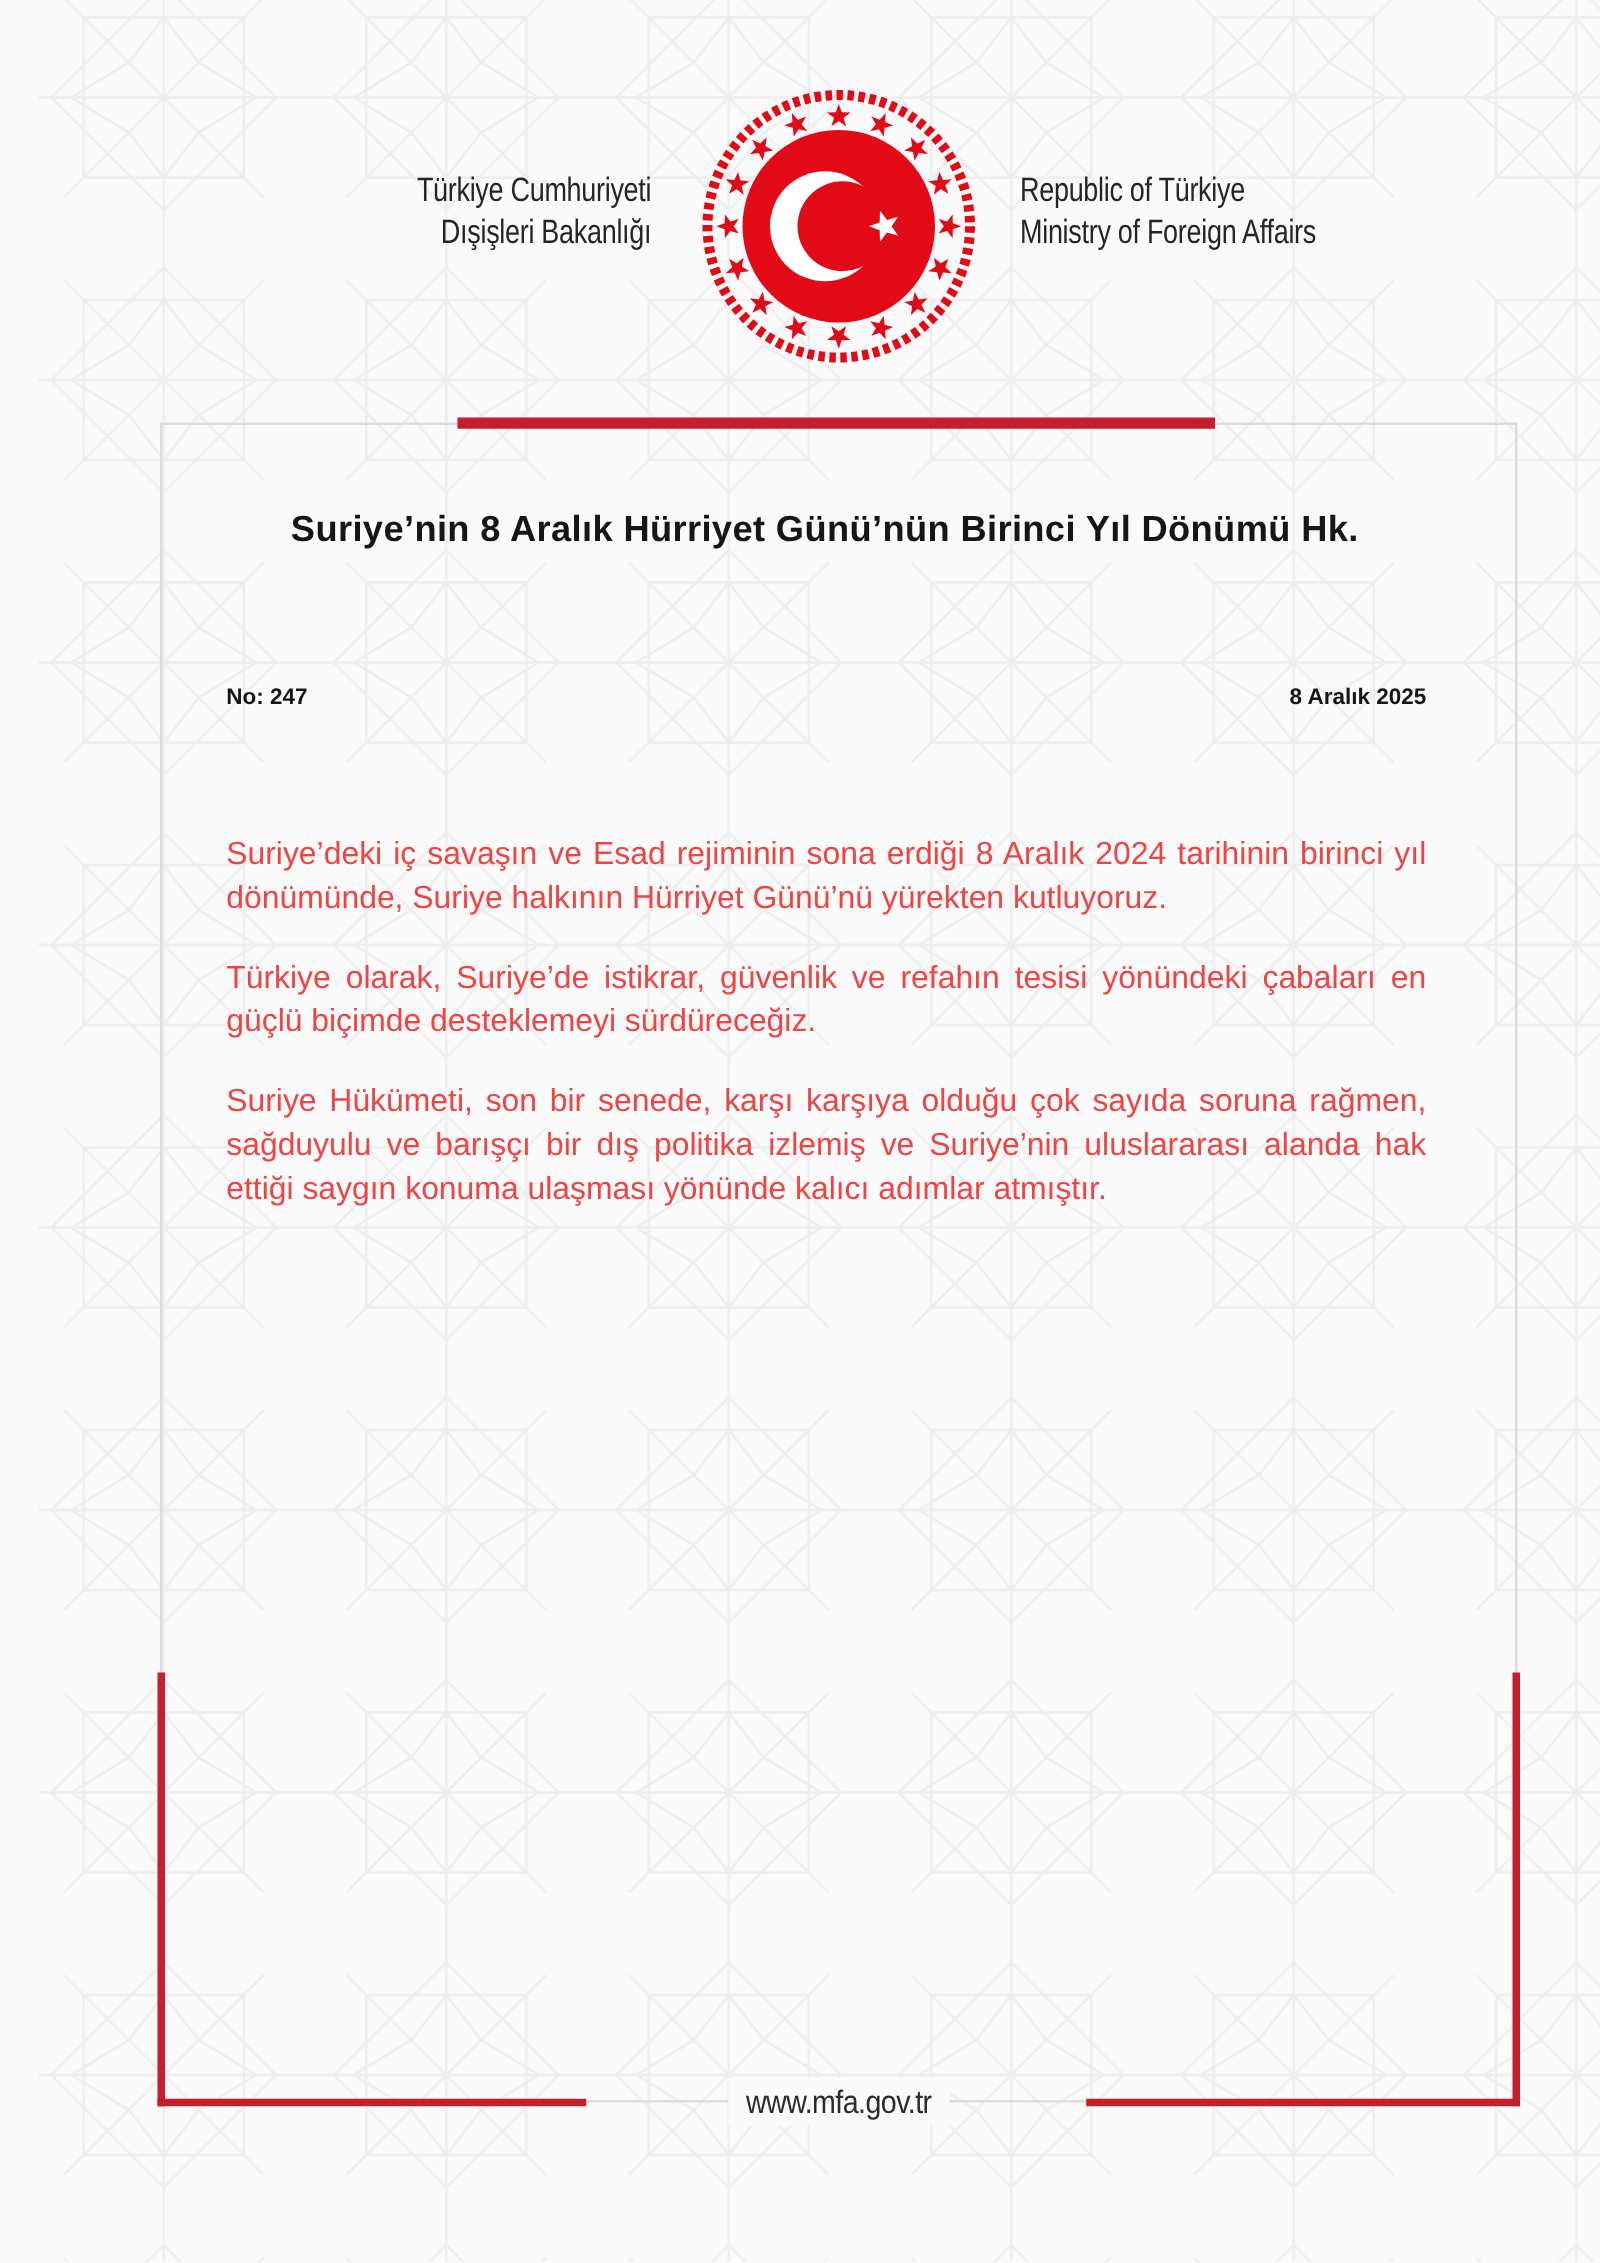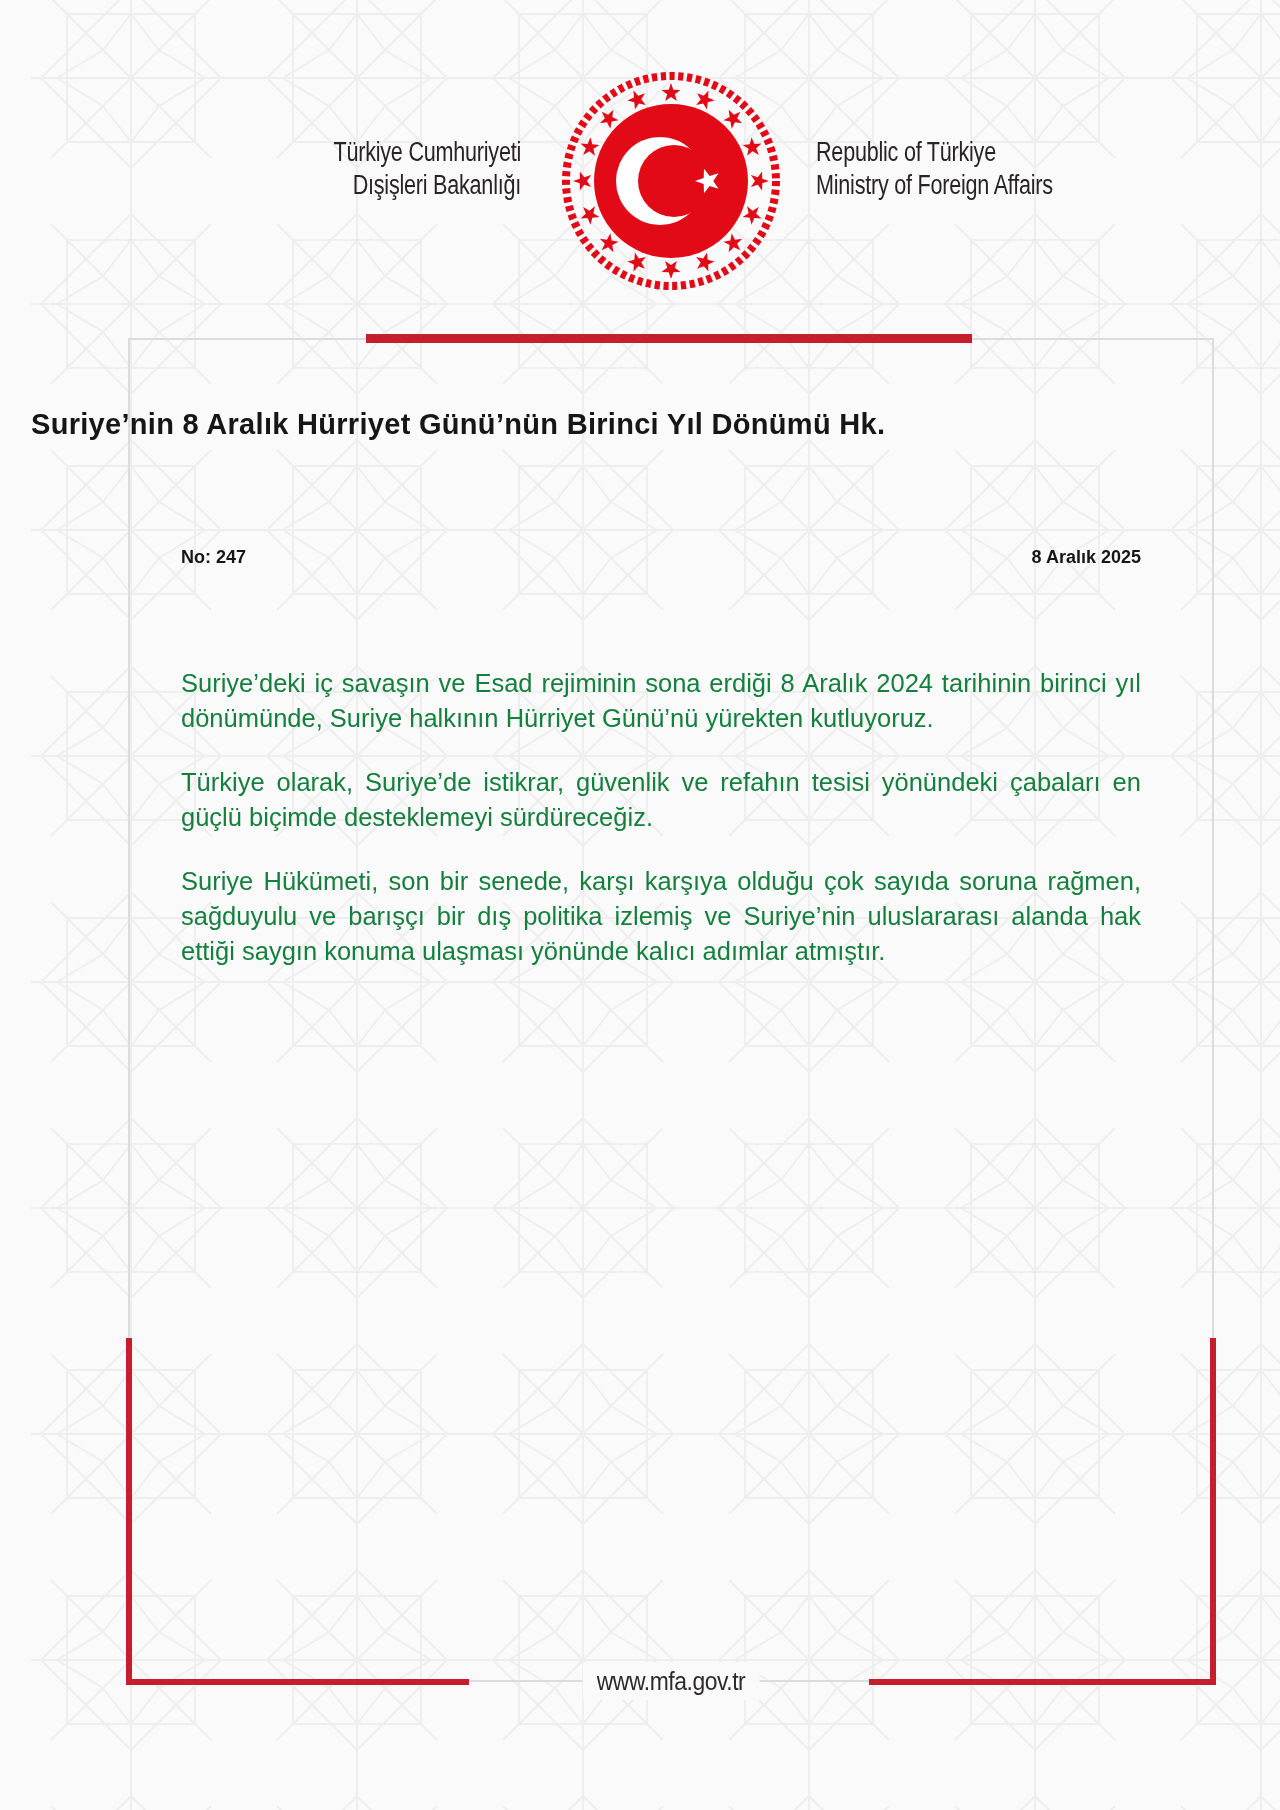--- a/index.html
+++ b/index.html
@@ -39,35 +39,35 @@
     position:absolute;left:335px;top:334px;width:606px;height:9px;
     background:var(--accent-red);z-index:2;
   }
   .corner{position:absolute;top:1338px;height:347px;box-sizing:border-box;z-index:2;}
   .corner-left{left:95px;width:343px;border-left:6px solid var(--accent-red);border-bottom:6px solid var(--accent-red);}
   .corner-right{left:838px;width:347px;border-right:6px solid var(--accent-red);border-bottom:6px solid var(--accent-red);}
 
   
   .title{
     position:absolute;left:0;top:404px;width:1056px;margin:0;z-index:3;
-    text-align:left;font-size:29px;font-weight:bold;line-height:40px;
+    text-align:right;font-size:29px;font-weight:bold;line-height:40px;
     letter-spacing:.3px;color:#161616;
   }
   .meta{
     position:absolute;left:150px;top:542px;width:960px;z-index:3;
     display:flex;justify-content:space-between;
     font-size:18px;font-weight:bold;line-height:30px;color:#161616;
   }
   .bodytext{
     position:absolute;left:150px;top:666px;width:960px;z-index:3;
   }
   .bodytext p{
     margin:0 0 29px 0;
     font-size:25.5px;line-height:35px;
-    text-align:justify;color:#15803d;
+    text-align:justify;color:#ef4444;
   }
   .footer{
     position:absolute;left:50%;top:1662px;z-index:4;
     transform:translateX(-50%) scaleX(.88);
     background:var(--page-bg);
     padding:0 16px;
     font-size:26px;line-height:38px;color:#2e2a2b;
     letter-spacing:-0.5px;white-space:nowrap;
   }
 </style>

